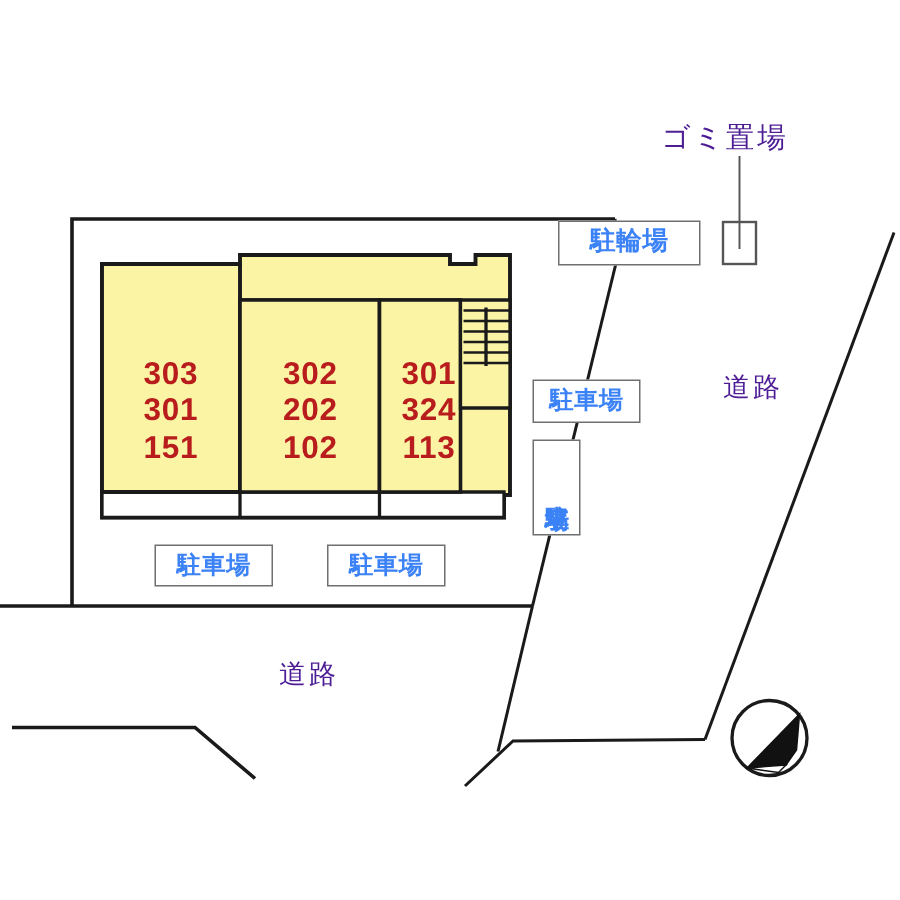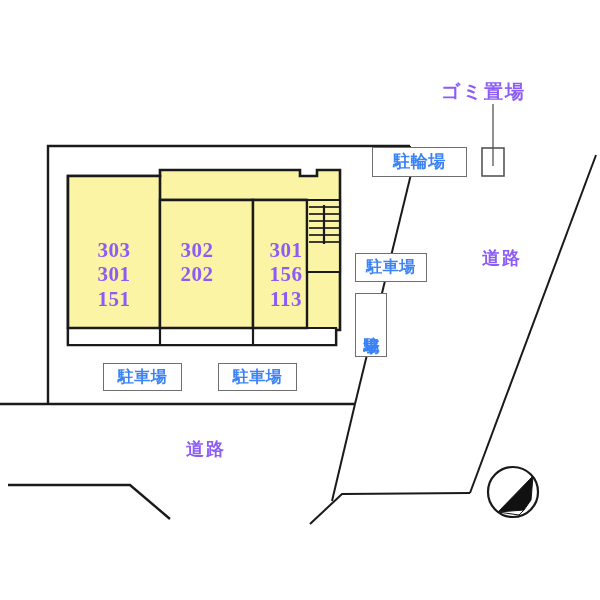--- a/index.html
+++ b/index.html
@@ -36,32 +36,32 @@
     text-align: center;
     line-height: 1.05;
     letter-spacing: 0.5px;
     display: flex;
     align-items: center;
     justify-content: center;
     font-family: "DejaVu Sans", "Liberation Sans", sans-serif;
   }
   .plain-lbl {
     position: absolute;
-    color: #8b5cf6;
-    font-weight: bold;
+    color: #4c1d95;
+    font-weight: normal;
     text-align: center;
     font-family: "DejaVu Sans", "Liberation Sans", sans-serif;
     white-space: nowrap;
   }
   .unit-col {
     position: absolute;
-    color: #8b5cf6;
+    color: #b91c1c;
     font-weight: bold;
     text-align: center;
-    font-family: Liberation Serif, serif;
+    font-family: Liberation Sans, sans-serif;
     line-height: 1.16;
     letter-spacing: 0.5px;
   }
   .unit-col div { white-space: nowrap; }
 </style>
 </head>
 <body>
 
 <div id="map-root">
 
@@ -126,28 +126,29 @@
       <path d="M 498,512 L 524,510 L 519,515 Z" fill="#ffffff" stroke="#111111" stroke-width="1"></path>
     </g>
   </svg>
 
   <div class="unit-col" style="left:68px; top:238px; width:92px; font-size:21px;">
     <div>303</div>
     <div>301</div>
     <div>151</div>
   </div>
 
-  <div class="unit-col" style="left:151px; top:238px; width:92px; font-size:21px;">
+  <div class="unit-col" style="left:161px; top:238px; width:92px; font-size:21px;">
     <div>302</div>
     <div>202</div>
+    <div>102</div>
   </div>
 
   <div class="unit-col" style="left:255px; top:238px; width:54px; font-size:21px; text-align:center; padding-left:4px;">
     <div>301</div>
-    <div>156</div>
+    <div>324</div>
     <div>113</div>
   </div>
 
   <div class="lbl" style="left:372px; top:147px; width:95px; height:30px; font-size:17px;">駐輪場</div>
 
   <div class="lbl" style="left:355px; top:253px; width:72px; height:29px; font-size:16px;">駐車場</div>
 
   <div class="lbl" style="left:355px; top:293px; width:32px; height:64px; font-size:16px; writing-mode:vertical-rl; text-orientation:upright;">駐車場</div>
 
   <div class="lbl" style="left:103px; top:363px; width:79px; height:28px; font-size:16px;">駐車場</div>

